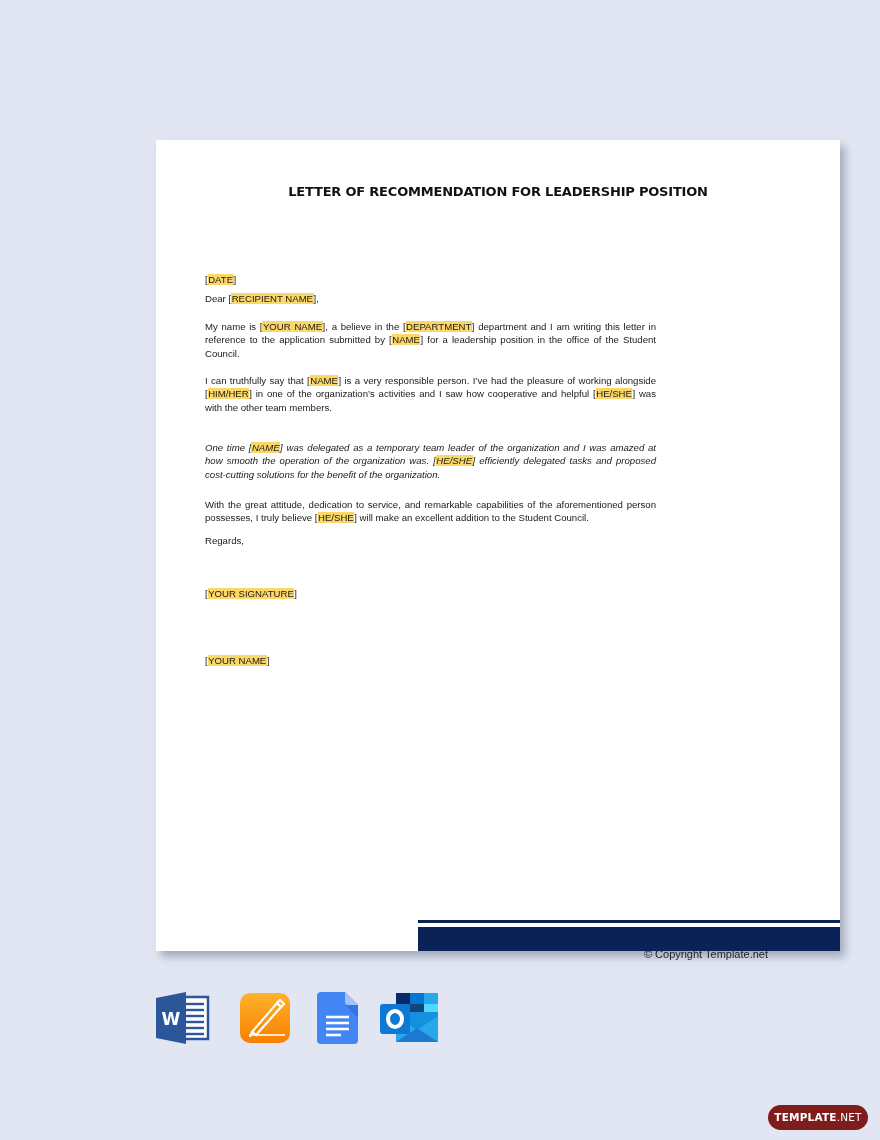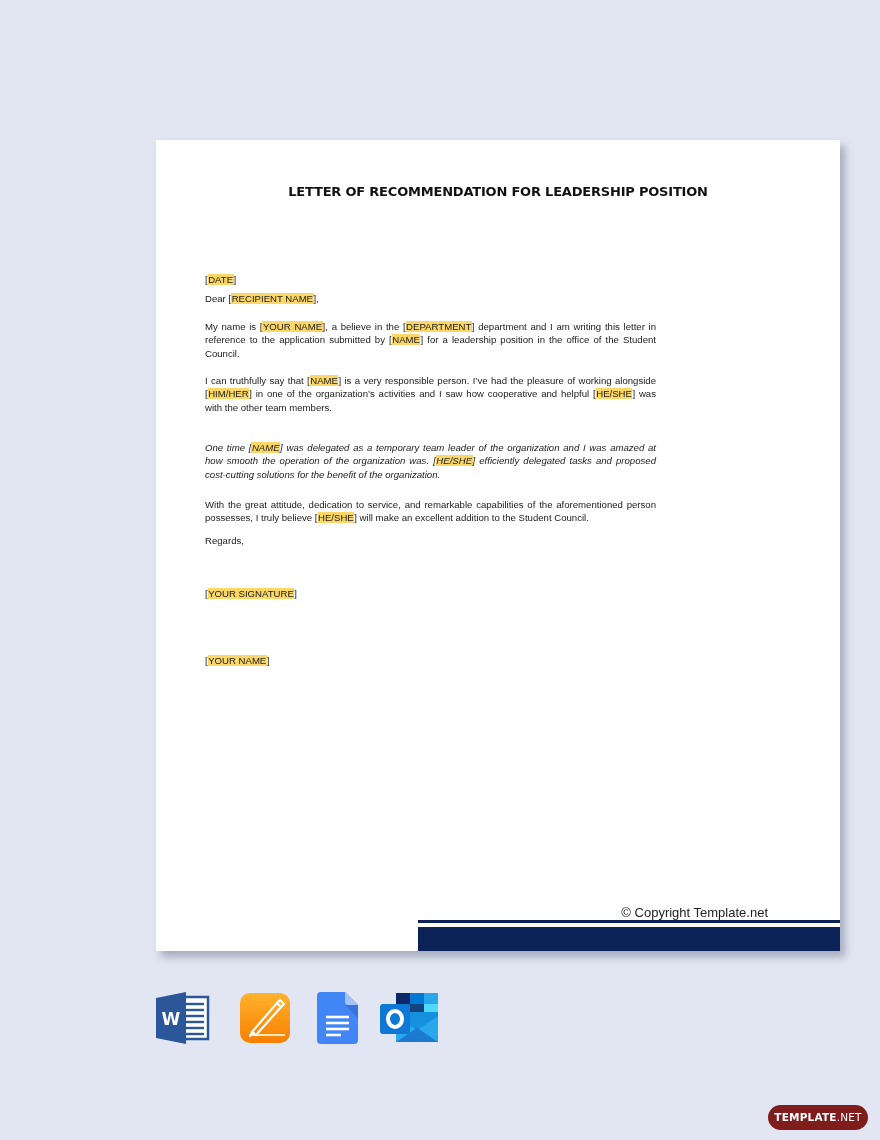--- a/index.html
+++ b/index.html
@@ -32,22 +32,22 @@
       left: 49px; width: 451px;
       font-family: "Liberation Sans", sans-serif;
       font-size: 9.6px;
       line-height: 13.4px;
       color: #1a1a1a;
       text-align: justify;
     }
     .hl { background: #fbd767; padding: 0 0.5px; }
     .copyright {
       position: absolute;
-      right: 72px; top: 765px;
-      font-size: 13px;
+      right: 72px; top: 808px;
+      font-size: 11px;
       color: #222;
     }
     .footer-line {
       position: absolute;
       left: 262px; right: 0; top: 780px;
       height: 3px;
       background: #0b2257;
     }
     .footer-bar {
       position: absolute;

